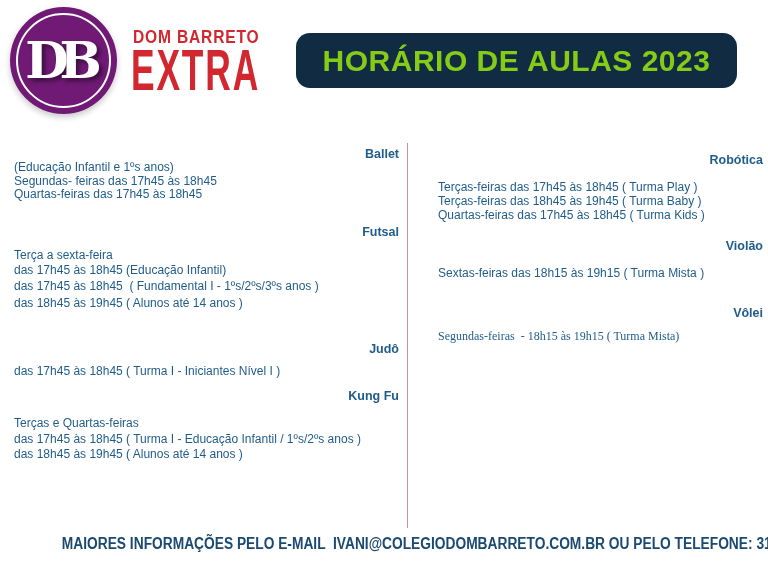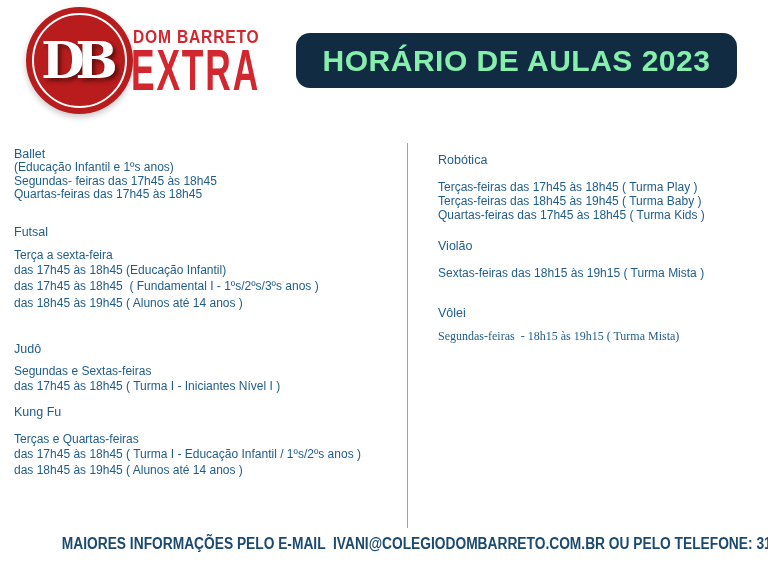--- a/index.html
+++ b/index.html
@@ -4,22 +4,22 @@
 <style>
   html,body { margin:0; padding:0; }
   body {
     width:768px; height:576px; background:#ffffff; position:relative;
     overflow:hidden; font-family:"Liberation Sans", sans-serif;
   }
   .page { position:absolute; inset:0; }
 
   
   .logo-circle {
-    position:absolute; left:26px; top:7px; width:107px; height:107px;
-    border-radius:50%; background:#b91c1c;
+    position:absolute; left:10px; top:7px; width:107px; height:107px;
+    border-radius:50%; background:#701a75;
     box-shadow:0 3px 6px rgba(0,0,0,0.22);
   }
   .logo-ring {
     position:absolute; left:6px; top:6px; right:6px; bottom:6px;
     border:2.5px solid #ffffff; border-radius:50%;
   }
   .logo-monogram {
     position:absolute; inset:0; display:flex; align-items:center; justify-content:center;
     color:#ffffff; font-family:"DejaVu Serif", serif; font-weight:bold;
     font-size:50px; letter-spacing:-9px; padding-right:9px;
@@ -36,35 +36,35 @@
     transform:scaleX(0.62); transform-origin:left top;
   }
 
   
   .banner {
     position:absolute; left:296px; top:33px; width:441px; height:55px;
     background:#112b43; border-radius:14px;
     display:flex; align-items:center; justify-content:center;
   }
   .banner-title {
-    color:#86efac; font-weight:bold; font-size:30px; letter-spacing:0.5px;
+    color:#84cc16; font-weight:bold; font-size:30px; letter-spacing:0.5px;
     white-space:nowrap;
     text-align:center;
   }
 
   
   .divider {
     position:absolute; left:407px; top:143px; width:1px; height:385px;
     background:#cb8aa6;
   }
 
   
   .col-left  { position:absolute; left:14px;  top:147px; width:385px; color:#1f5c8a; font-size:12px; }
   .col-right { position:absolute; left:438px; top:153px; width:325px; color:#1f5c8a; font-size:12px; }
-  .sec-title { font-weight:normal; font-size:12.5px; }
+  .sec-title { font-weight:bold; font-size:12.5px;text-align:right; }
   .line { white-space:pre; }
 
   .sec-ballet  .sec-body { margin-top:0; }
   .sec-ballet  .line { line-height:13.5px; }
   .sec-futsal  { margin-top:23px; }
   .sec-futsal  .sec-body { margin-top:9px; }
   .sec-futsal  .line { line-height:15.5px; }
   .sec-futsal  .sec-body .line:last-child { margin-top:2px; }
   .sec-judo    { margin-top:30px; }
   .sec-judo    .sec-body { margin-top:8px; }
@@ -123,21 +123,20 @@
       <div class="sec-body">
         <div class="line">Terça a sexta-feira</div>
         <div class="line">das 17h45 às 18h45 (Educação Infantil)</div>
         <div class="line">das 17h45 às 18h45  ( Fundamental I - 1ºs/2ºs/3ºs anos )</div>
         <div class="line">das 18h45 às 19h45 ( Alunos até 14 anos )</div>
       </div>
     </div>
     <div class="sec sec-judo">
       <div class="sec-title">Judô</div>
       <div class="sec-body">
-        <div class="line">Segundas e Sextas-feiras</div>
         <div class="line">das 17h45 às 18h45 ( Turma I - Iniciantes Nível I )</div>
       </div>
     </div>
     <div class="sec sec-kungfu">
       <div class="sec-title">Kung Fu</div>
       <div class="sec-body">
         <div class="line">Terças e Quartas-feiras</div>
         <div class="line">das 17h45 às 18h45 ( Turma I - Educação Infantil / 1ºs/2ºs anos )</div>
         <div class="line">das 18h45 às 19h45 ( Alunos até 14 anos )</div>
       </div>

